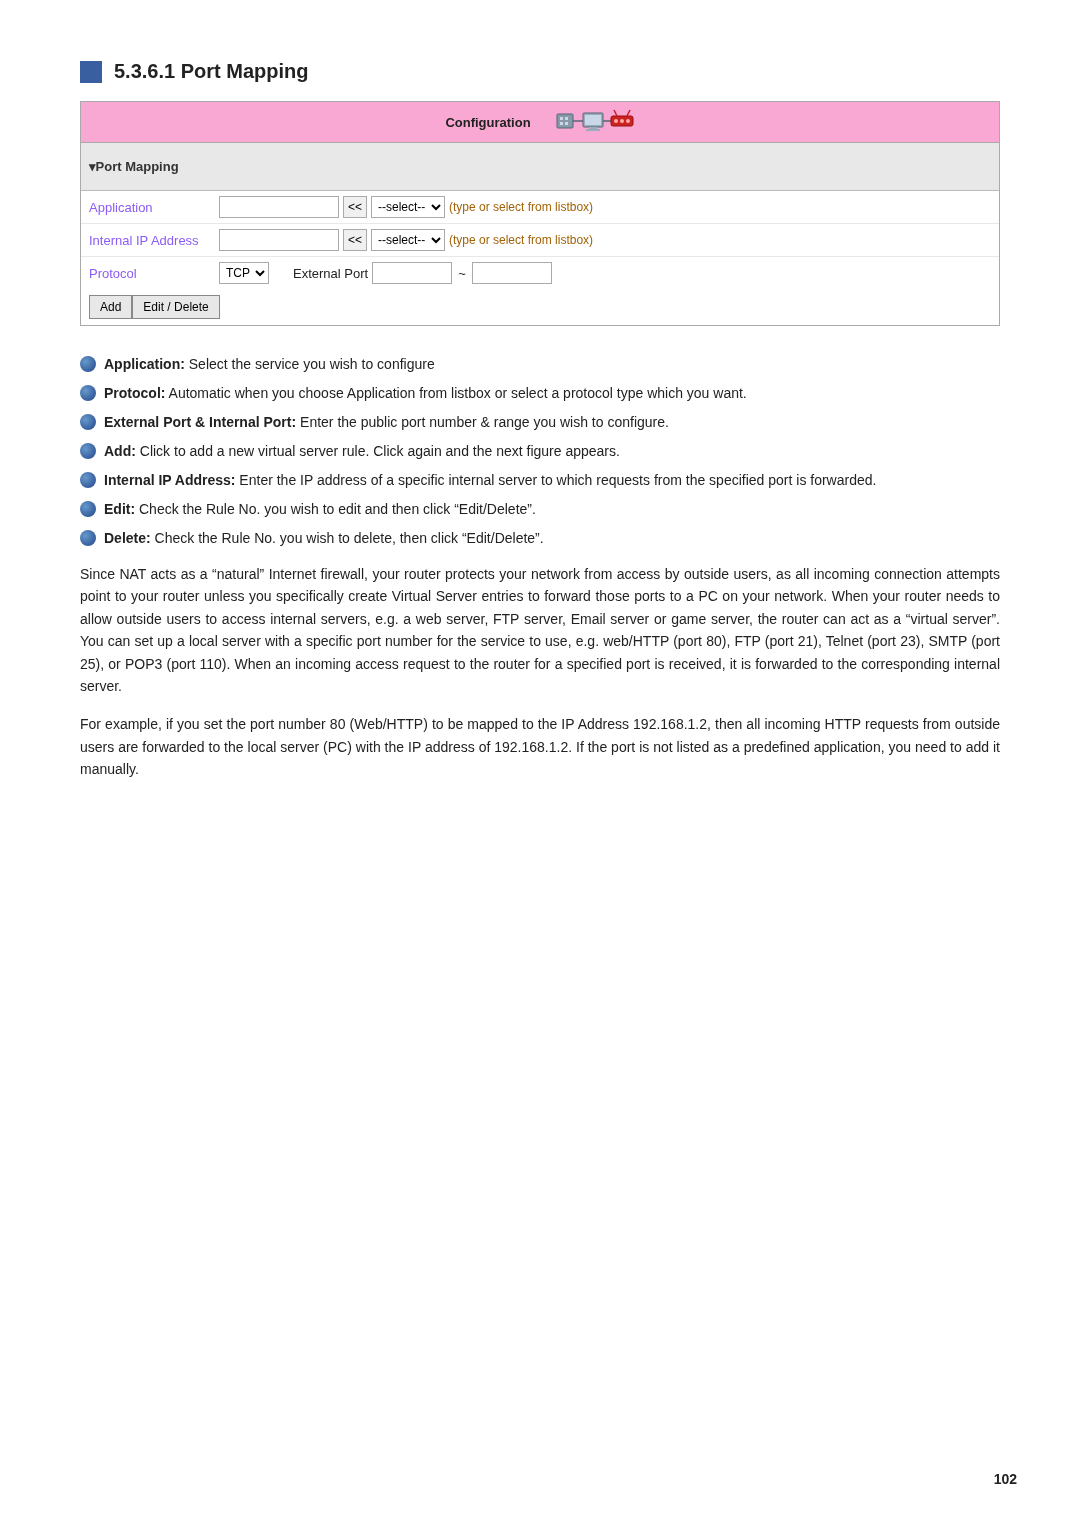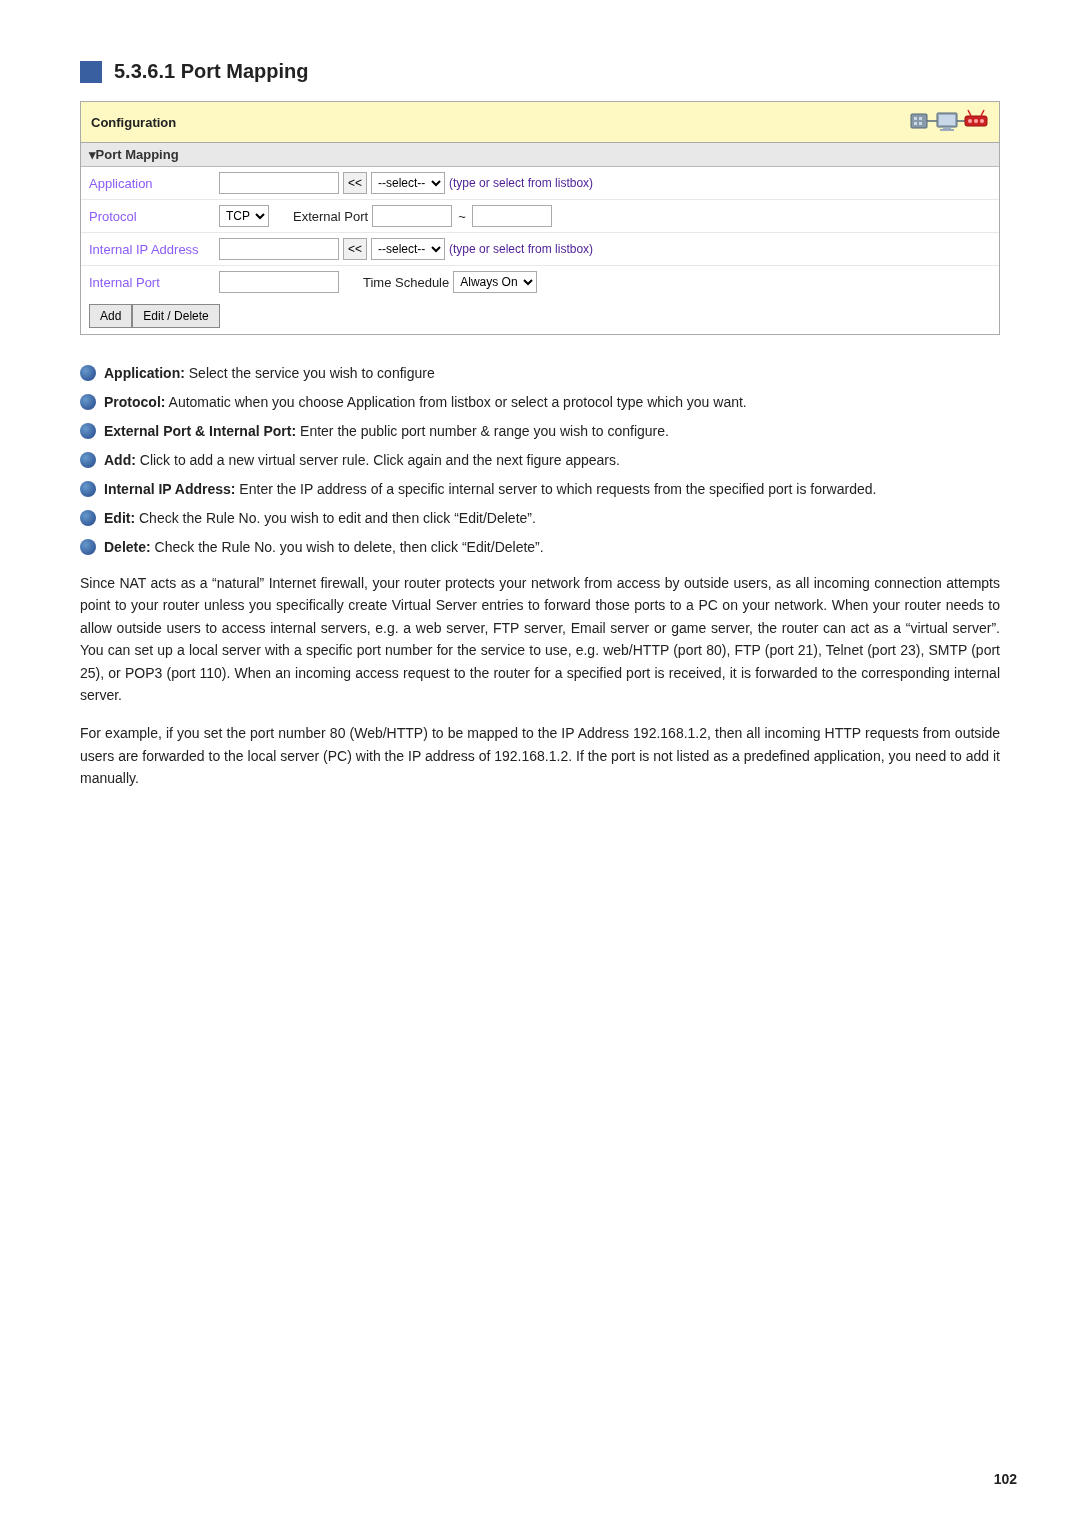--- a/index.html
+++ b/index.html
@@ -31,43 +31,43 @@
       font-weight: bold;
       color: #222;
     }
 
     
     .config-panel {
       border: 1px solid #aaa;
       margin-bottom: 28px;
     }
     .config-header {
-      background: #fef9c3;
+      background: #f9a8d4;
       padding: 6px 10px;
       display: flex;
       align-items: center;
-      justify-content: space-between;
+      justify-content: center;
       border-bottom: 1px solid #aaa;
       gap: 24px;
     }
     .config-header-title {
       font-size: 13px;
       font-weight: bold;
       color: #222;
     }
     .config-header-icons {
       display: flex;
       align-items: center;
       gap: 4px;
     }
 
     .section-bar {
       background: #e8e8e8;
       border-bottom: 1px solid #bbb;
-      padding: 4px 8px;
+      padding: 16px 8px;
       font-size: 13px;
       font-weight: bold;
       color: #333;
     }
     .params-header {
       background: #f0f0f0;
       border-bottom: 1px solid #ccc;
       padding: 4px 8px;
       font-size: 13px;
       font-weight: bold;
@@ -105,21 +105,21 @@
     }
     .form-row select {
       border: 1px solid #aaa;
       padding: 1px 2px;
       font-size: 12px;
       height: 22px;
       background: #fff;
     }
     .small-text {
       font-size: 12px;
-      color: #4c1d95;
+      color: #a16207;
     }
     .btn-nav {
       border: 1px solid #aaa;
       background: #f0f0f0;
       font-size: 12px;
       padding: 2px 4px;
       cursor: pointer;
       height: 22px;
     }
 
@@ -243,60 +243,48 @@
           <button class="btn-nav">&lt;&lt;</button>
           <select>
             <option>--select--</option>
           </select>
           <span class="small-text">(type or select from listbox)</span>
         </div>
       </td>
     </tr>
 
     <tr>
+      <td class="label-cell">Internal IP Address</td>
+      <td>
+        <div class="form-row">
+          <input type="text" style="width: 120px;">
+          <button class="btn-nav">&lt;&lt;</button>
+          <select>
+            <option>--select--</option>
+          </select>
+          <span class="small-text">(type or select from listbox)</span>
+        </div>
+      </td>
+    </tr>
+
+    <tr>
       <td class="label-cell">Protocol</td>
       <td>
         <div class="form-row">
           <select>
             <option>TCP</option>
           </select>
           <span style="margin-left:20px;">External Port</span>
           <input type="text" style="width: 80px;">
           <span style="margin:0 2px;">~</span>
           <input type="text" style="width: 80px;">
         </div>
       </td>
     </tr>
 
-    <tr>
-      <td class="label-cell">Internal IP Address</td>
-      <td>
-        <div class="form-row">
-          <input type="text" style="width: 120px;">
-          <button class="btn-nav">&lt;&lt;</button>
-          <select>
-            <option>--select--</option>
-          </select>
-          <span class="small-text">(type or select from listbox)</span>
-        </div>
-      </td>
-    </tr>
-
-    <tr>
-      <td class="label-cell">Internal Port</td>
-      <td>
-        <div class="form-row">
-          <input type="text" style="width: 120px;">
-          <span style="margin-left:20px;">Time Schedule</span>
-          <select>
-            <option>Always On</option>
-          </select>
-        </div>
-      </td>
-    </tr>
   </tbody>
     </table>
 
   <div class="actions-row">
     <button class="btn-action">Add</button>
     <button class="btn-action">Edit / Delete</button>
   </div>
 </div>
 
 <div class="bullet-section">

